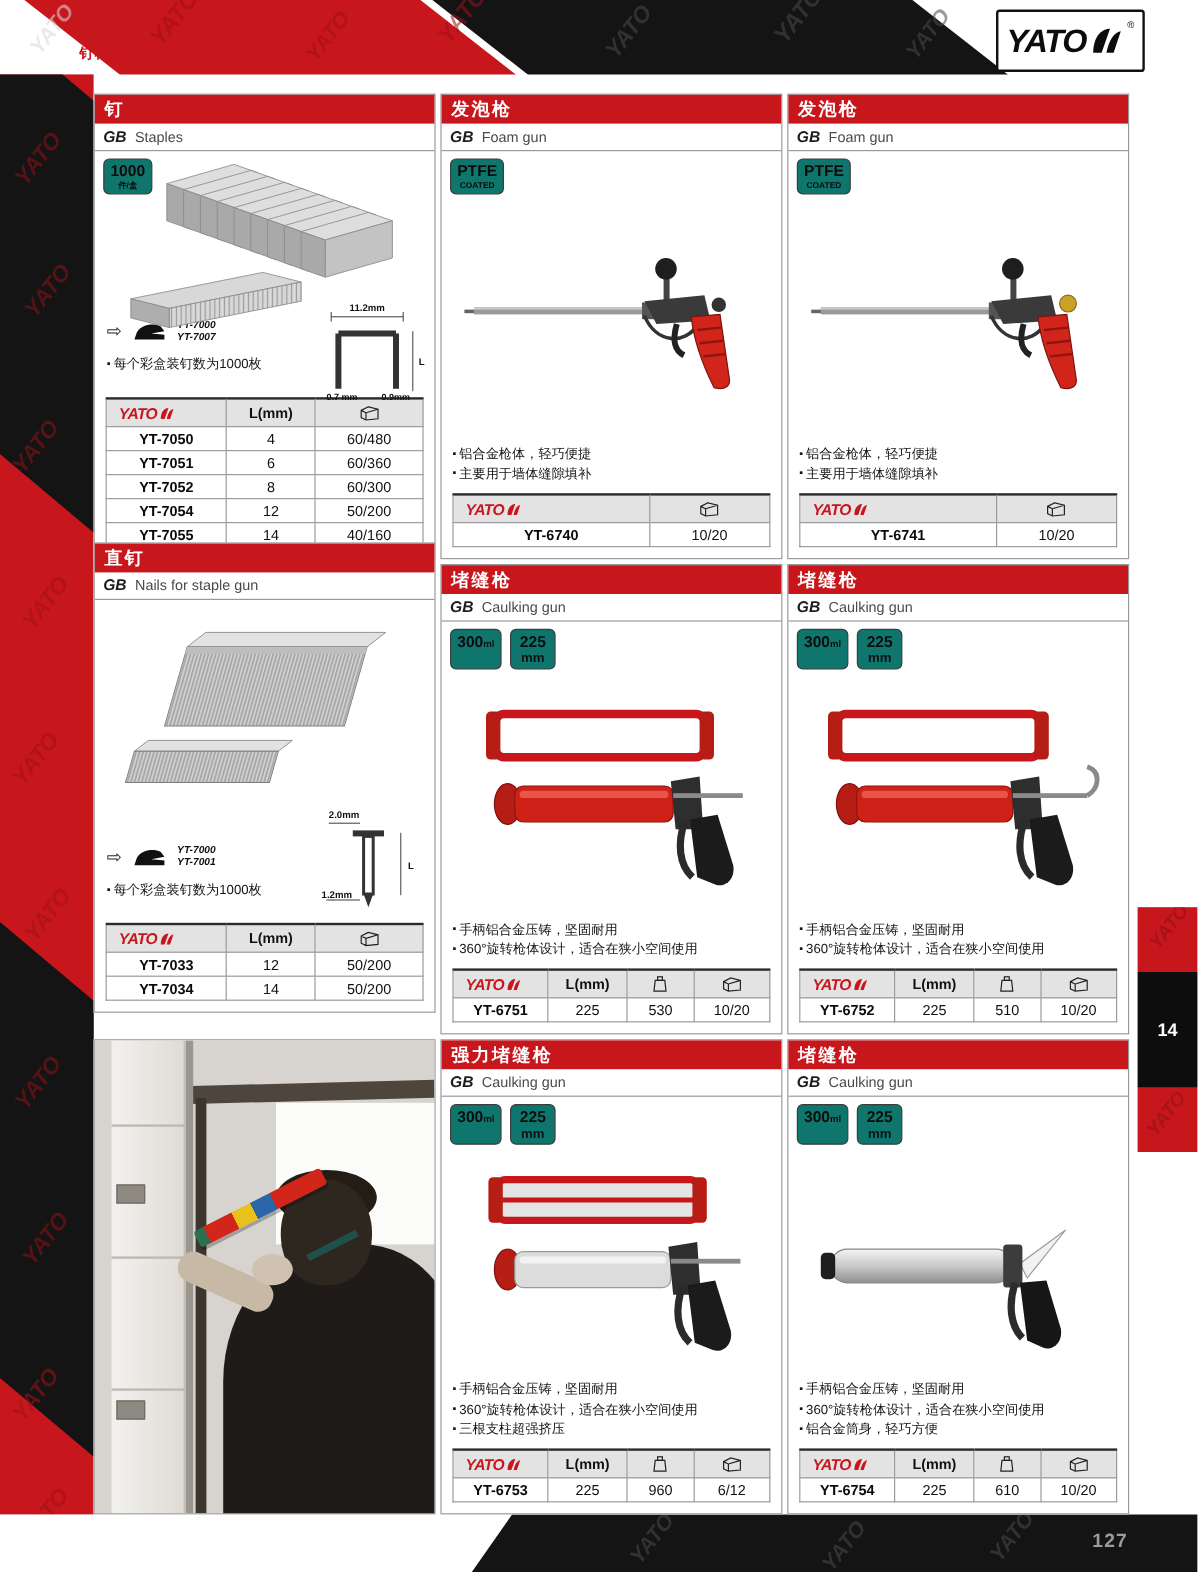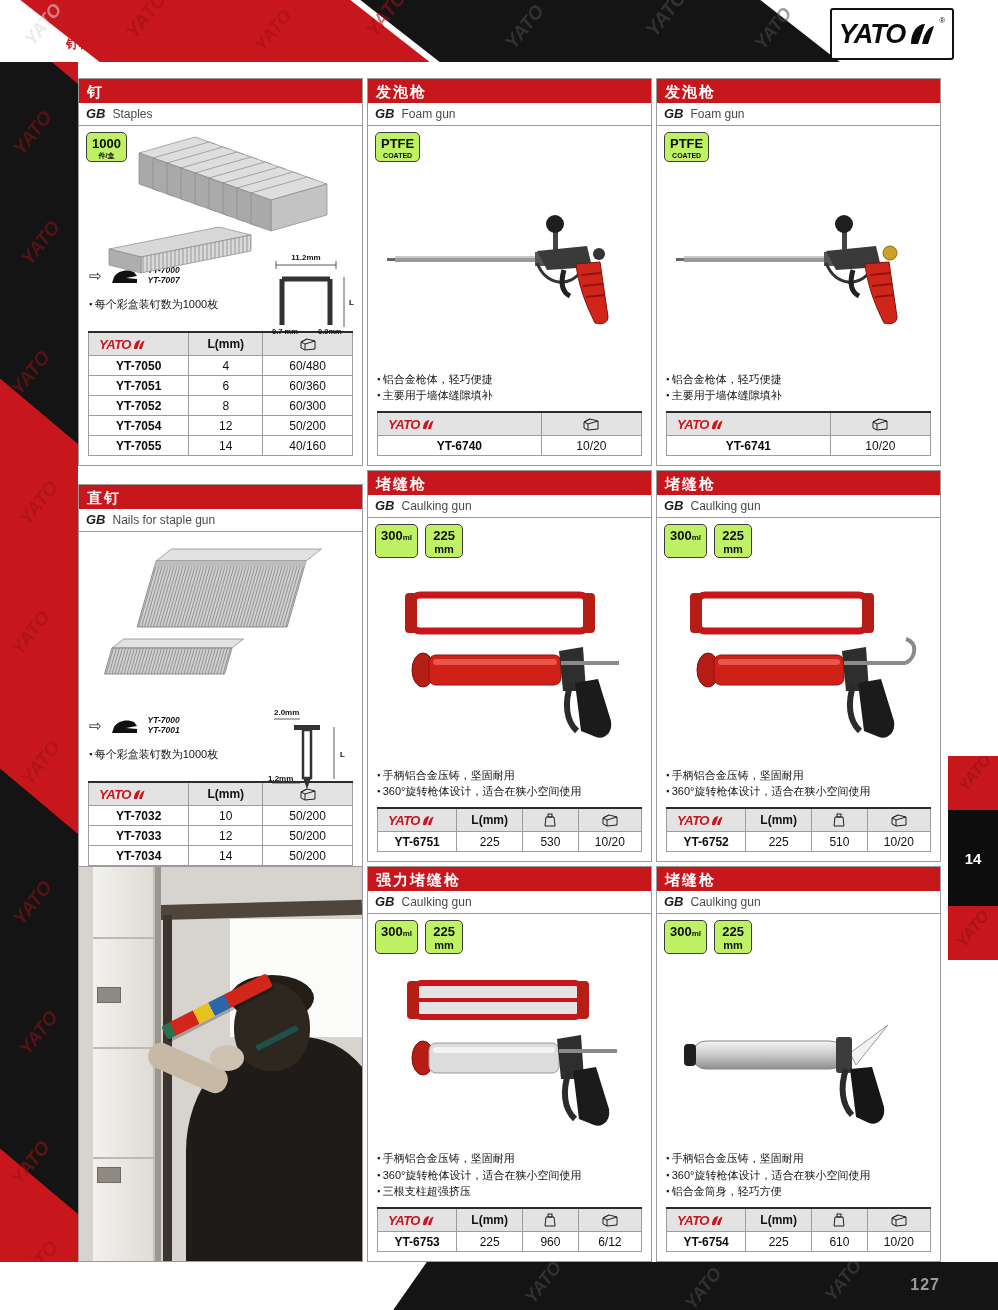--- a/index.html
+++ b/index.html
@@ -25,34 +25,34 @@
   
   .logo-box{position:absolute;left:830px;top:8px;width:120px;height:48px;background:#fff;border:2px solid #111;
     border-radius:3px;display:flex;align-items:center;justify-content:center;gap:4px;}
   .logo-text{font-weight:bold;font-style:italic;font-size:27px;letter-spacing:-1px;color:#0c0c0c;}
   .logo-reg{font-size:8px;align-self:flex-start;margin-top:6px;color:#0c0c0c;}
   
   .cell{position:absolute;background:#fff;border:1px solid #9b9b9b;display:flex;flex-direction:column;box-sizing:border-box;}
   .c0{left:78px;top:78px;width:285px;height:388px;}
   .c1{left:367px;top:78px;width:285px;height:388px;}
   .c2{left:656px;top:78px;width:285px;height:388px;}
-  .c3{left:78px;top:484px;width:285px;height:392px;}
+  .c3{left:78px;top:452px;width:285px;height:392px;}
   .c4{left:367px;top:470px;width:285px;height:392px;}
   .c5{left:656px;top:470px;width:285px;height:392px;}
   .c6{left:78px;top:866px;width:285px;height:396px;padding:0;overflow:hidden;}
   .c7{left:367px;top:866px;width:285px;height:396px;}
   .c8{left:656px;top:866px;width:285px;height:396px;}
   .cell-header{background:#c8161d;color:#fff;font-weight:bold;font-size:15px;line-height:1;
     padding:5px 8px 4px;letter-spacing:2px;flex:0 0 auto;}
   .gb-line{display:flex;align-items:baseline;gap:7px;padding:3px 7px 4px;border-bottom:1px solid #999;flex:0 0 auto;}
   .gb{font-weight:bold;font-style:italic;font-size:13px;color:#1d1d1d;}
   .prod-name{font-size:12px;color:#4a4a4a;}
   .badge-row{padding:6px 0 0 7px;flex:0 0 auto;display:flex;gap:7px;}
   .badge{display:inline-block;border:1px solid #3c3c3c;border-radius:5px;padding:2px 5px;text-align:center;
-    line-height:1.05;background:#bef264;min-width:26px;}
+    line-height:1.05;background:#0f766e;min-width:26px;}
   .badge .big{font-weight:bold;font-size:13px;color:#0c0c0c;}
   .badge .tiny{display:block;font-size:7px;font-weight:bold;color:#0c0c0c;letter-spacing:0;}
   .badge .unit-inline{font-size:8px;font-weight:bold;margin-top:37px;}
   .badge .unit-stack{display:block;font-size:11px;font-weight:bold;}
   .img-area{flex:1 1 auto;min-height:0;display:flex;align-items:center;justify-content:center;position:relative;}
   .compat-row{display:flex;align-items:center;gap:8px;padding:0 10px;flex:0 0 auto;height:34px;}
   .compat-arrow{font-size:15px;color:#222;}
   .compat-models{display:flex;flex-direction:column;line-height:1.15;}
   .compat-model{font-size:8.5px;font-weight:bold;font-style:italic;color:#111;}
   .note-row{padding:2px 10px 16px;flex:0 0 auto;}
@@ -455,25 +455,20 @@
             </span>
           </th>
       <th>L(mm)</th>
       <th><svg class="hicon" width="18" height="13" viewBox="0 0 18 13">
               <path d="M2 4 L8 1 L16 3 L16 11 L6 12 L2 10 Z M2 4 L6 6 L6 12 M6 6 L16 3 M8 1 L2 4" fill="none" stroke="#222" stroke-width="1"></path>
             </svg></th>
     </tr>
       </thead>
     <tbody>
       <tr>
-          <td class="model">YT-7032</td>
-          <td>10</td>
-          <td>50/200</td>
-        </tr>
-      <tr>
           <td class="model">YT-7033</td>
           <td>12</td>
           <td>50/200</td>
         </tr>
       <tr>
           <td class="model">YT-7034</td>
           <td>14</td>
           <td>50/200</td>
         </tr>
     </tbody>

